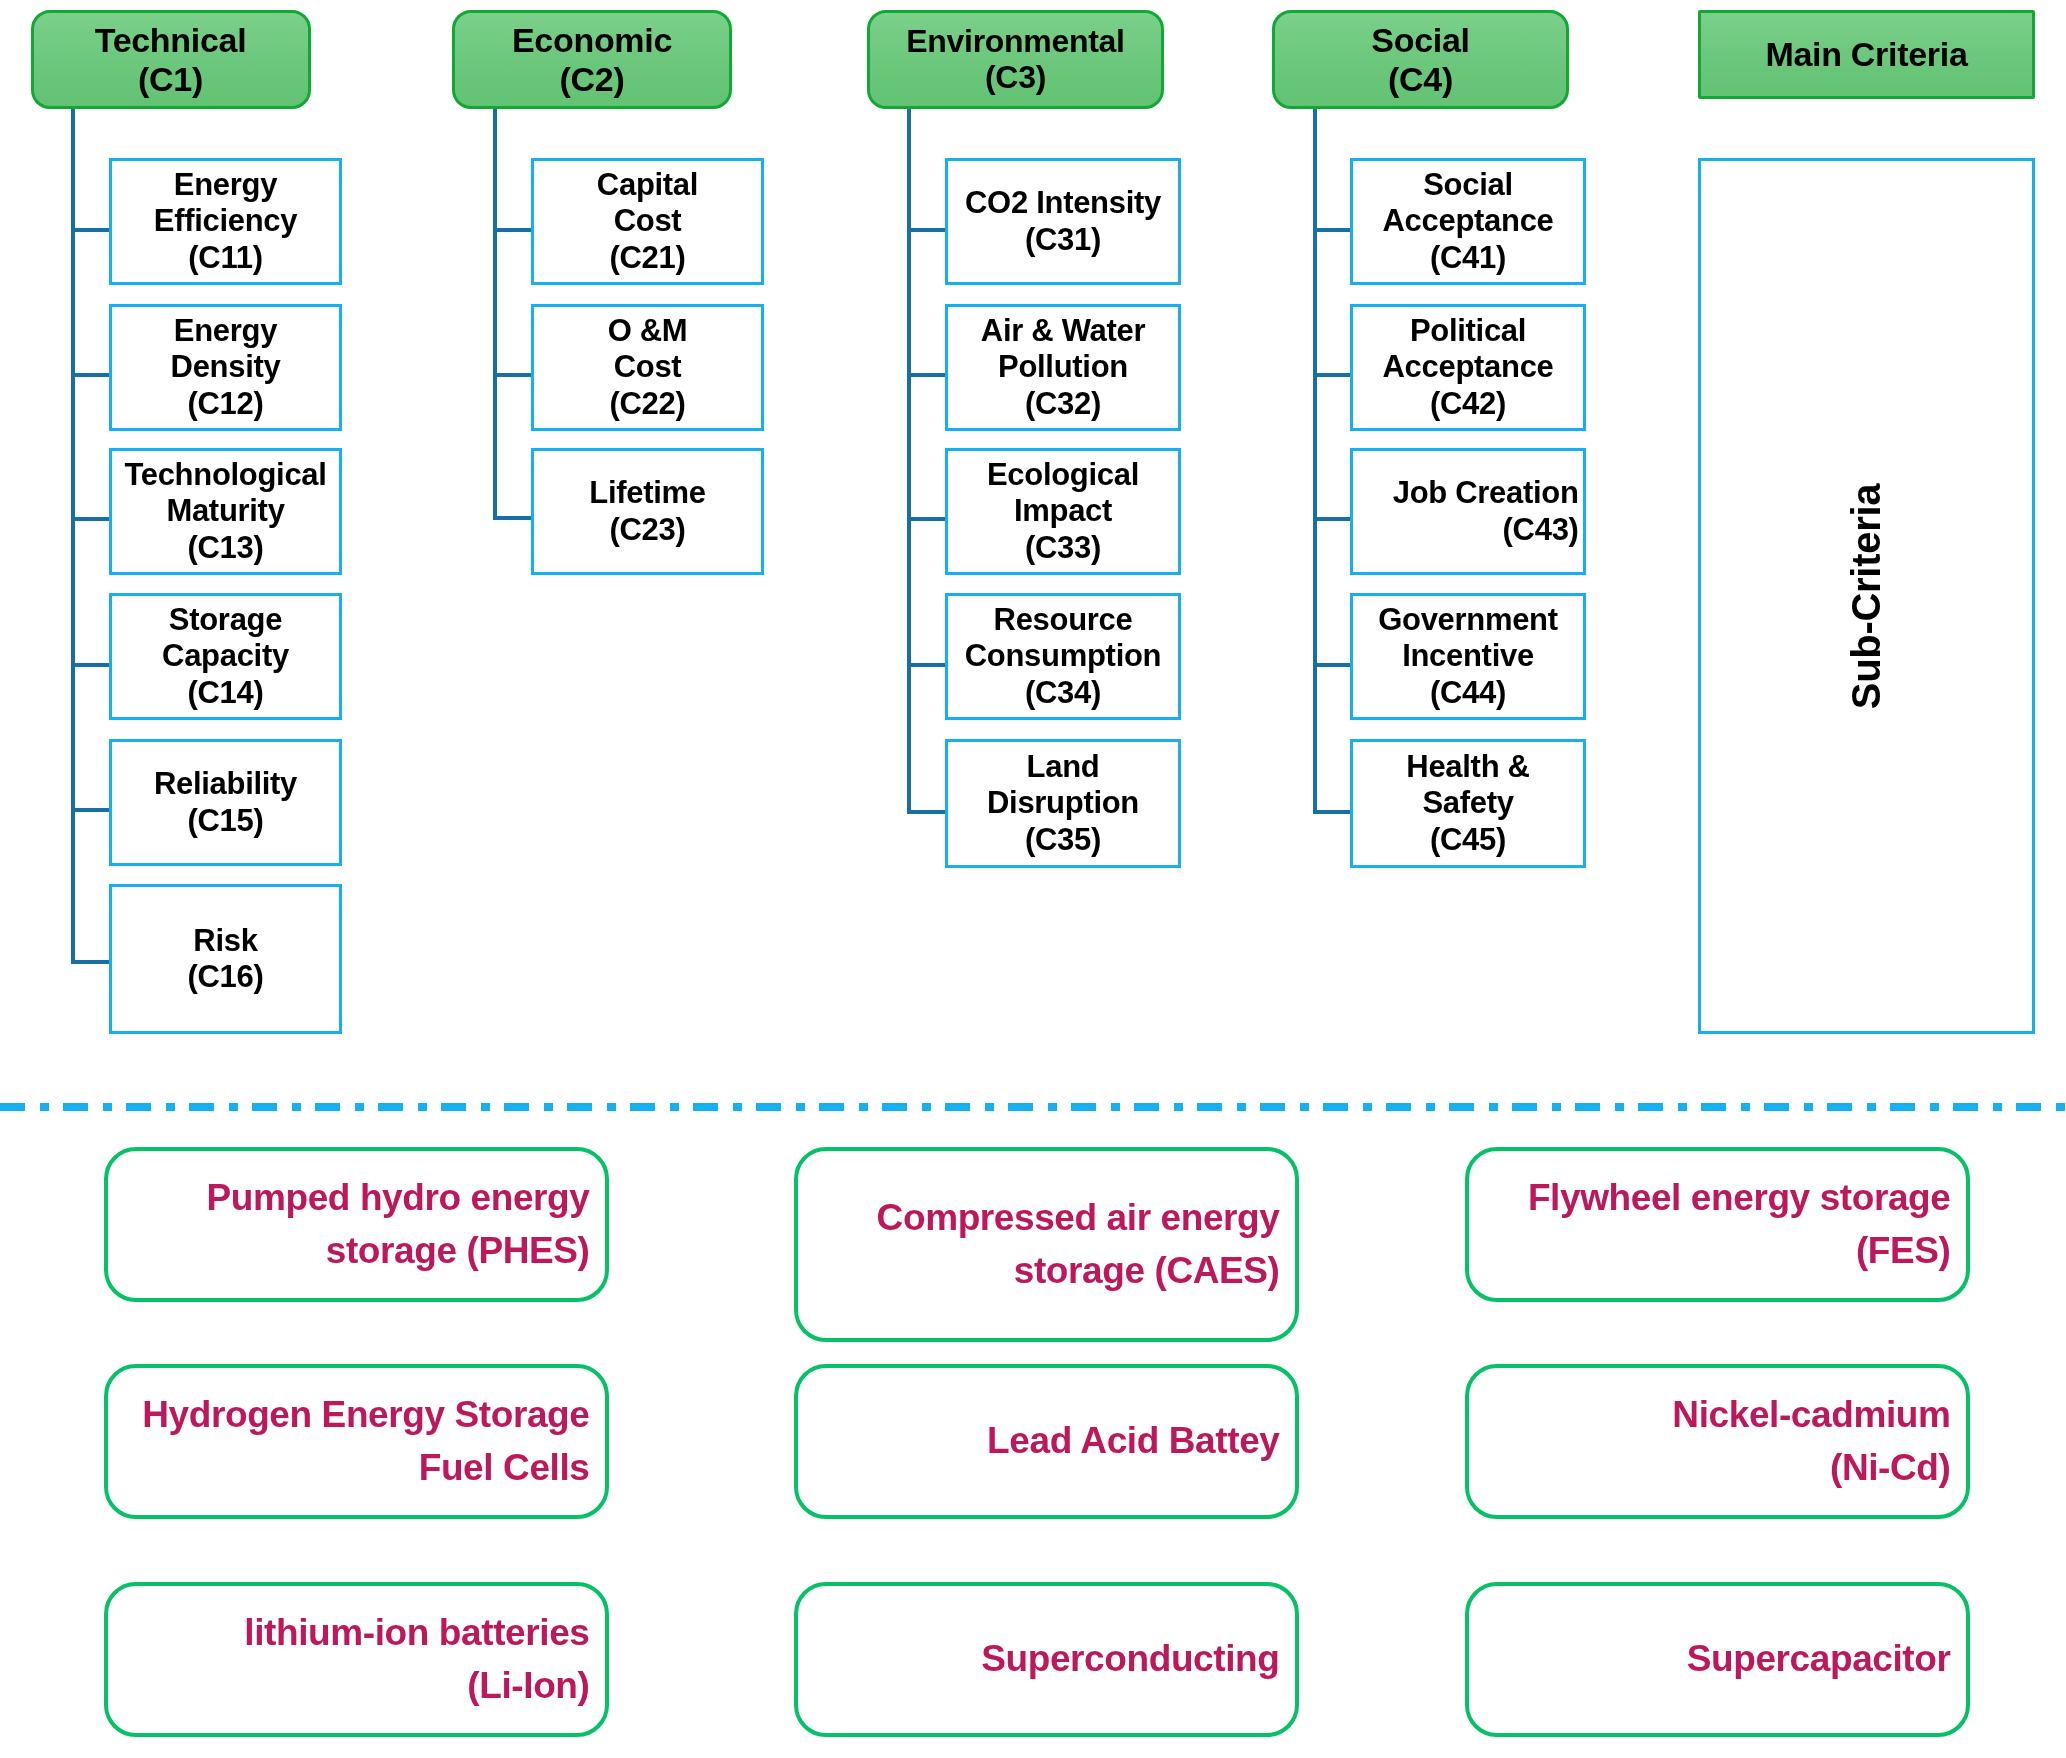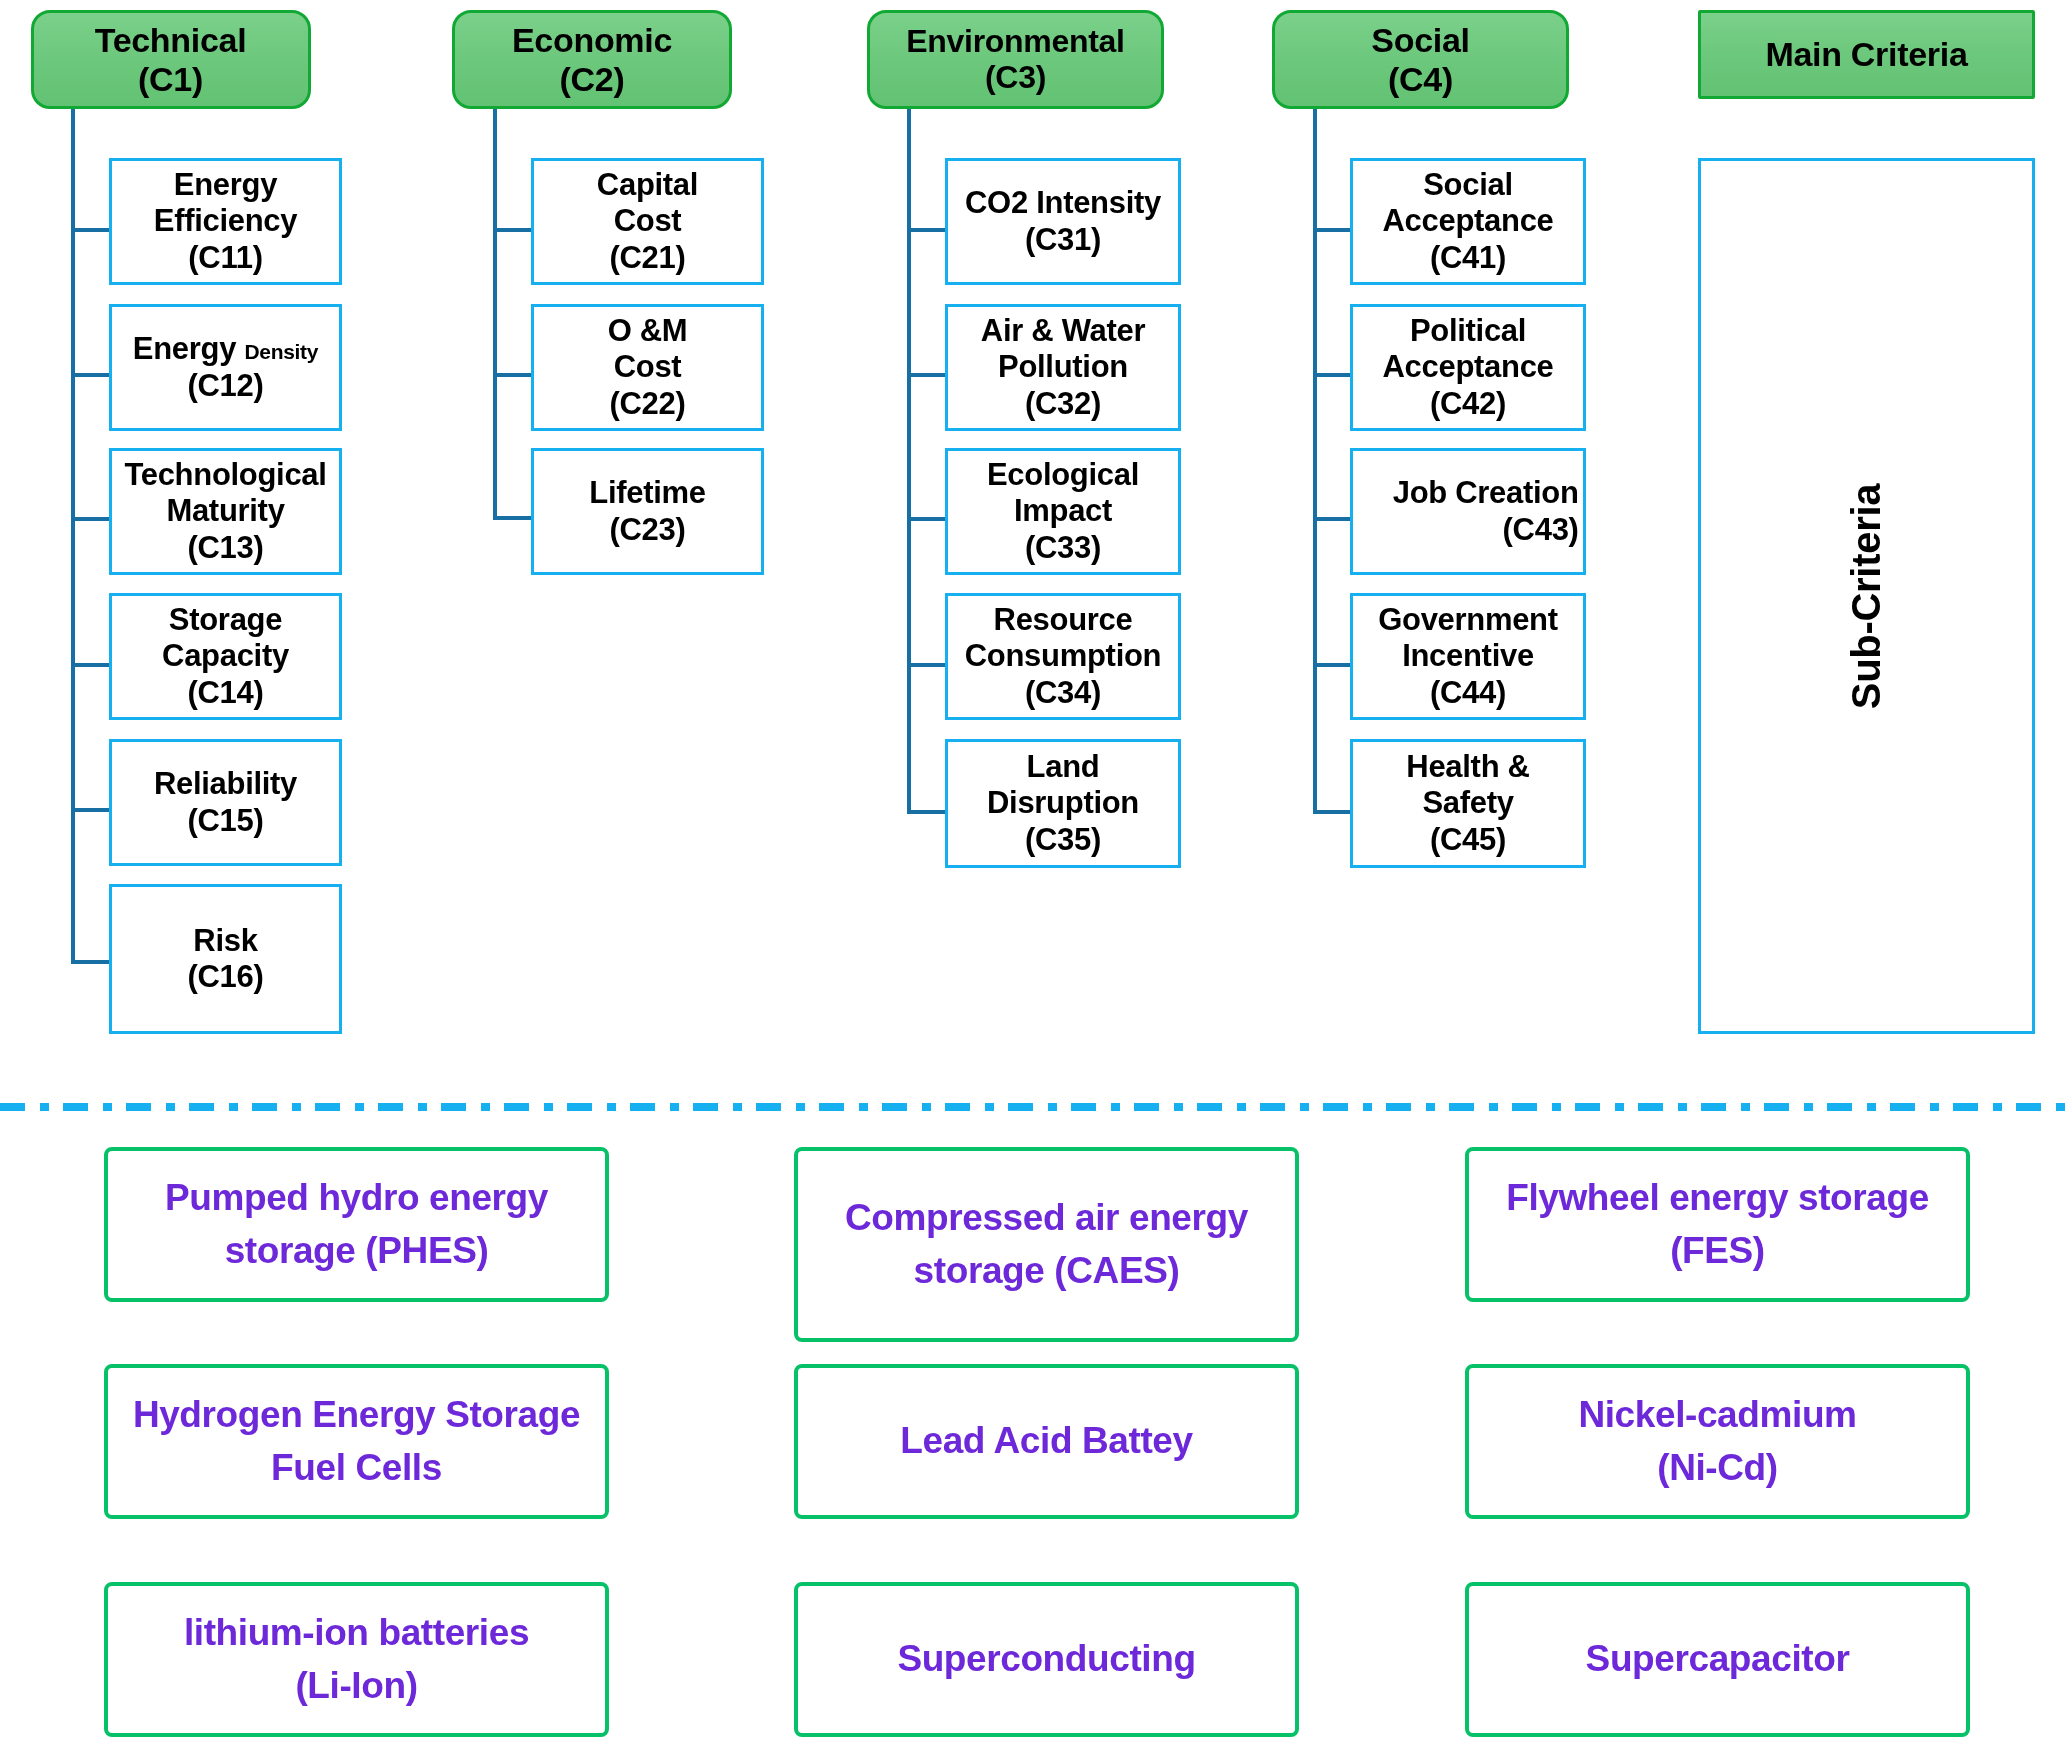--- a/index.html
+++ b/index.html
@@ -57,21 +57,21 @@
     align-items: center;
     justify-content: center;
     letter-spacing: -0.3px;
   }
   .sub-box .sb-inner {
     width: 100%;
     padding: 0 4.4px;
     box-sizing: border-box;
   }
   .sub-box .small {
-    font-size: 21px;
+    font-size: 31px;
   }
 
   .legend-box {
     position: absolute;
     box-sizing: border-box;
     background: #ffffff;
     border: 3.9px solid #16B0F0;
     display: flex;
     align-items: center;
     justify-content: center;
@@ -110,26 +110,26 @@
         #16B0F0 40px, #16B0F0 49px,
         rgba(0,0,0,0) 49px, rgba(0,0,0,0) 63px);
   }
 
   
   .alt-box {
     position: absolute;
     box-sizing: border-box;
     background: #ffffff;
     border: 4.4px solid #06C167;
-    border-radius: 8px;
-    color: #6d28d9;
+    border-radius: 32px;
+    color: #be185d;
     font-weight: bold;
     font-size: 37px;
     line-height: 1.42;
-    text-align: center;
+    text-align: right;
     display: flex;
     align-items: center;
     justify-content: center;
     font-stretch: condensed;
     letter-spacing: -0.4px;
   }
   .alt-box .ab-inner {
     width: 100%;
     padding: 0 15.5px;
     box-sizing: border-box;

